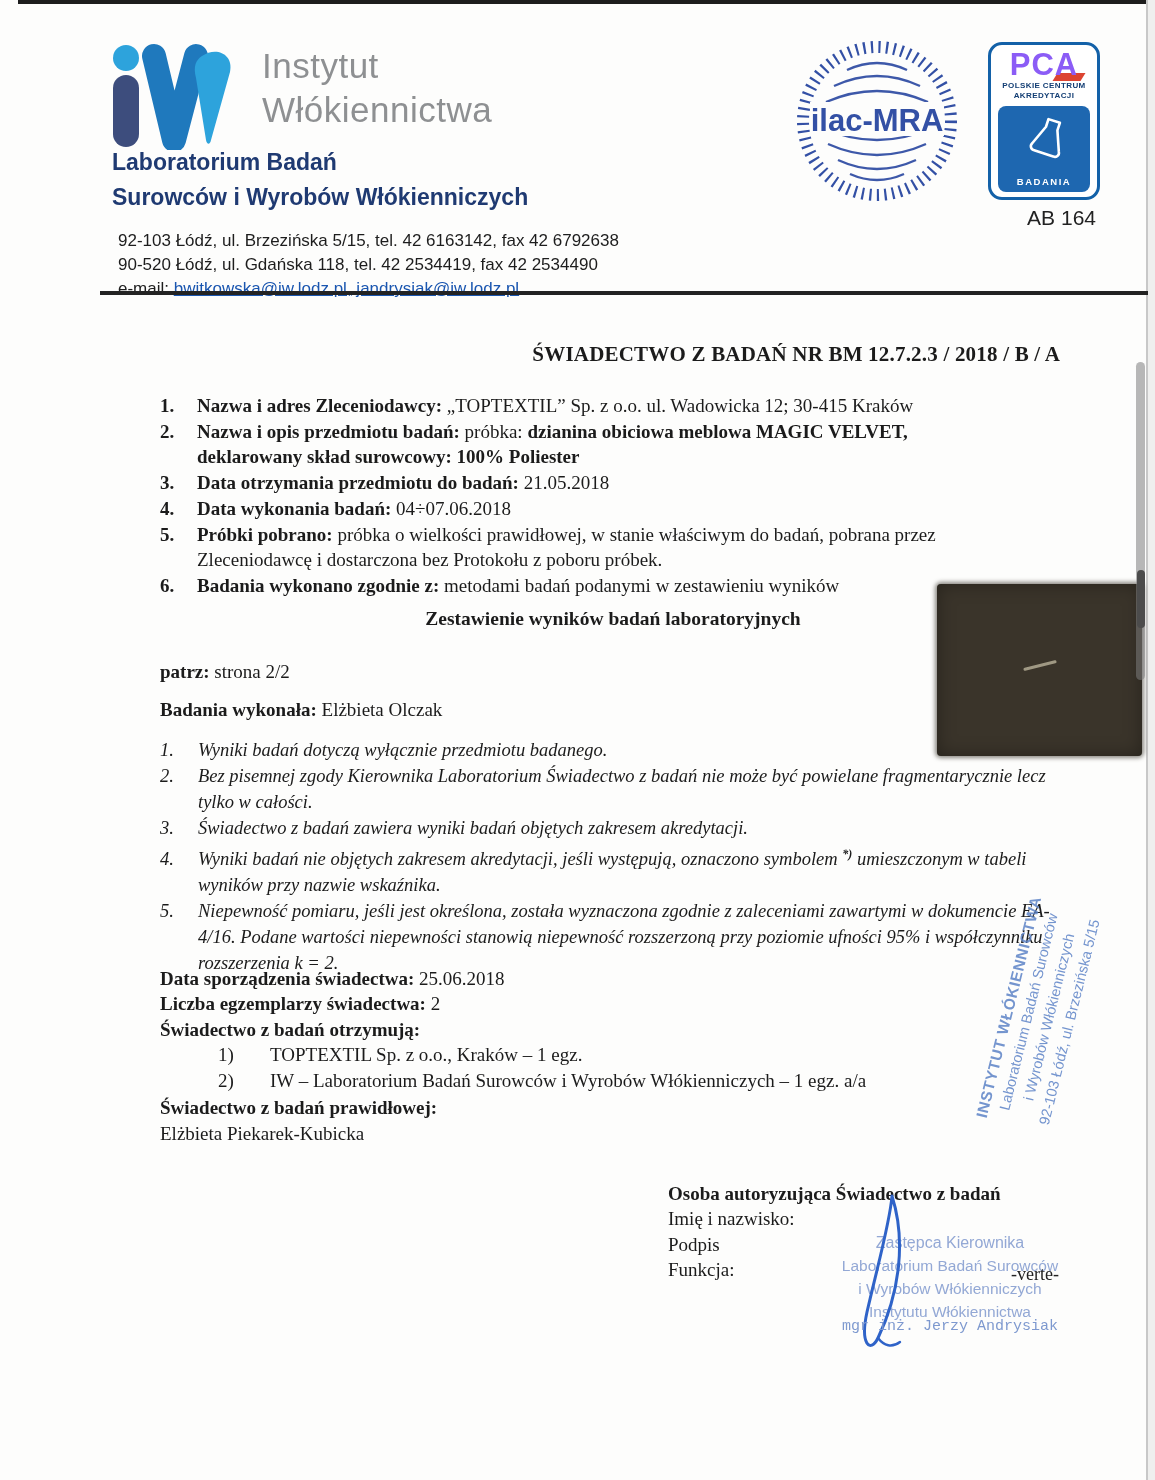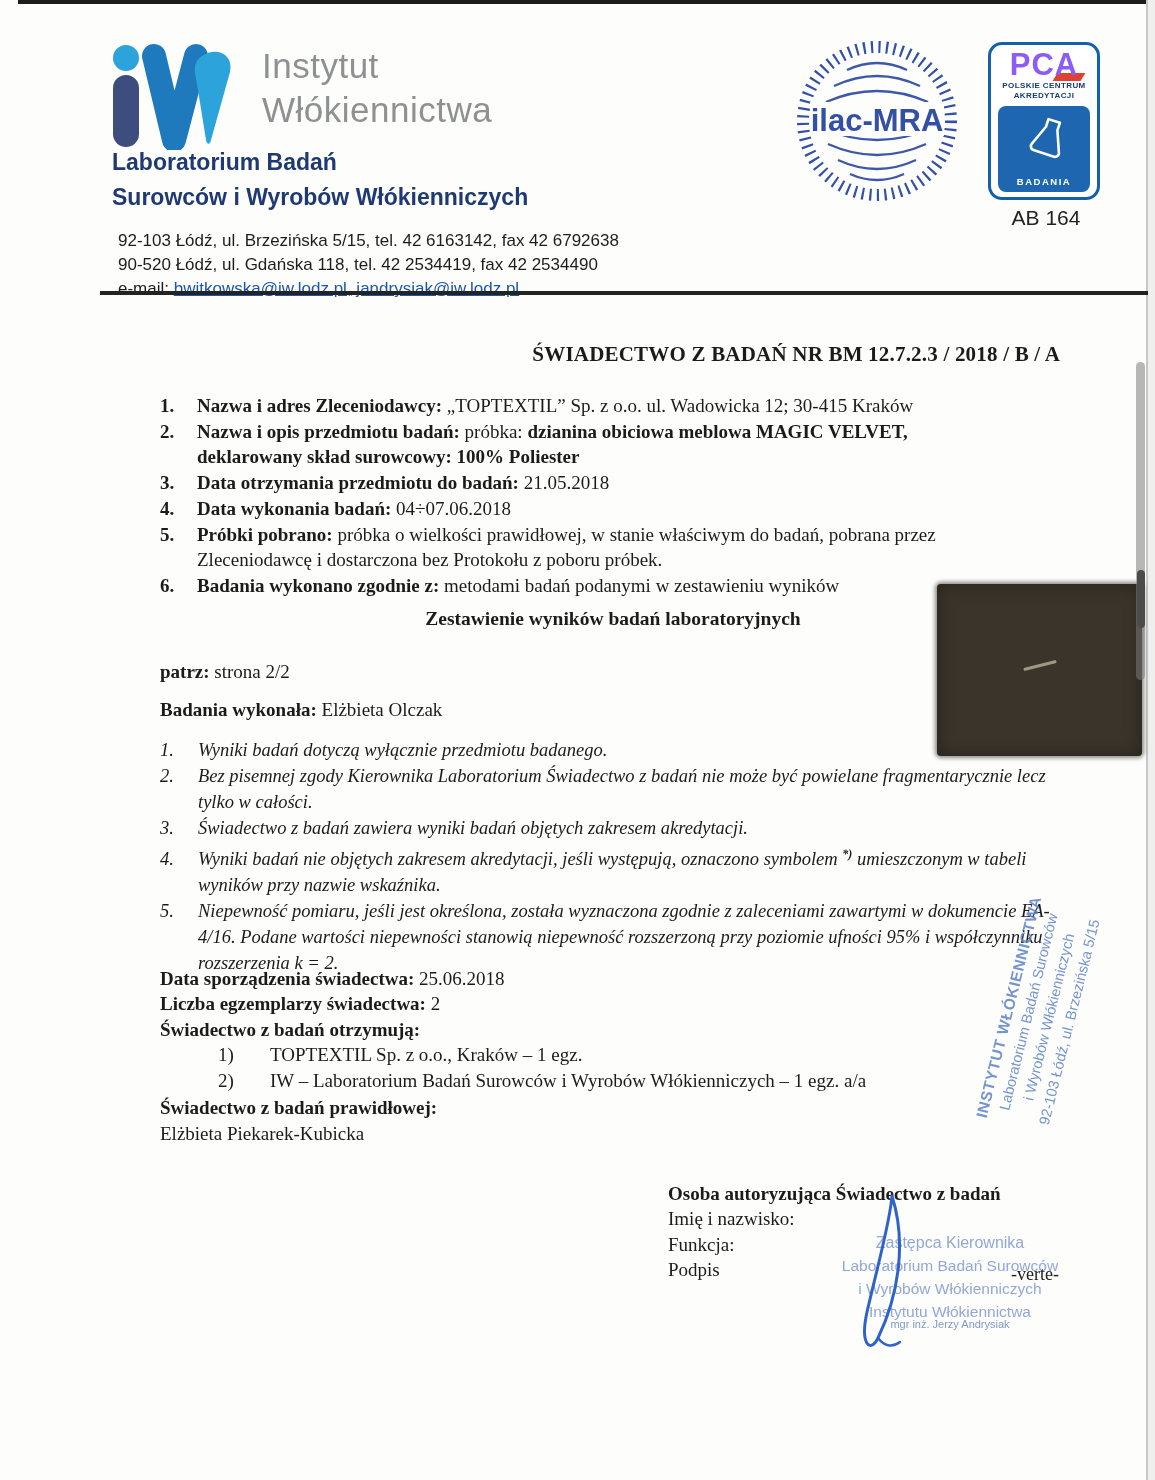--- a/index.html
+++ b/index.html
@@ -29,21 +29,21 @@
   .pca{left:988px;top:42px;width:112px;height:158px;border:3px solid #1361a8;border-radius:14px;
        background:#fff;box-sizing:border-box;overflow:hidden}
   .pca-acronym{margin-top:4px;text-align:center;font-size:31px;font-weight:bold;color:#8b5cf6;
        letter-spacing:1px;line-height:32px;position:relative}
   .pca-red{position:absolute;right:14px;top:24px;width:28px;height:8px;background:#dc4431;
        transform:skewX(-32deg);z-index:0}
   .pca-sub{text-align:center;font-size:8px;font-weight:bold;color:#133e74;letter-spacing:.4px;line-height:10px}
   .pca-blue{margin:5px 7px 7px 7px;height:86px;background:#1e67b0;border-radius:8px;position:relative}
   .pca-badania{position:absolute;bottom:5px;width:100%;text-align:center;color:#fff;
        font-size:9.5px;font-weight:bold;letter-spacing:1.5px}
-  .ab164{left:996px;top:206px;width:100px;text-align:center;font-size:21px;color:#222}
+  .ab164{left:996px;top:206px;width:100px;text-align:right;font-size:21px;color:#222}
 
   
   .title{left:100px;top:342px;width:960px;text-align:right;font-size:21px;font-weight:bold;letter-spacing:.2px}
   .items{left:160px;top:393px;width:884px;font-size:19px;line-height:25.7px}
   .items p{margin:0;padding-left:37px;text-indent:-37px}
   .items p.cont{text-indent:0;padding-left:37px}
   .no{display:inline-block;width:37px;text-indent:0;font-weight:bold}
   .results-heading{left:130px;top:608px;width:966px;text-align:center;font-size:19.5px;font-weight:bold}
   .patrz{left:160px;top:661px;font-size:19px}
   .performed{left:160px;top:699px;font-size:19px}
@@ -58,21 +58,21 @@
   .no2{display:inline-block;width:52px}
 
   .prepared-label{left:160px;top:1097px;font-size:19px;font-weight:bold}
   .prepared-name{left:160px;top:1123px;font-size:19px}
 
   .auth{left:668px;top:1181px;font-size:19px;line-height:25.3px}
   .stamp-blue{left:788px;top:1231px;width:324px;text-align:center;
        font-family:"Liberation Sans",sans-serif;font-size:15.5px;line-height:23px;color:#93a8d5}
   .stamp-blue .l1{font-size:16px}
   .signer{left:788px;top:1318px;width:324px;text-align:center;
-       font-family:Liberation Sans, sans-serif;font-size:11px;color:#7e99cf}
+       font-family:Liberation Mono, monospace;font-size:15px;color:#7e99cf}
   .verte{left:1011px;top:1264px;font-size:18px;color:#222}
   .signature{left:840px;top:1188px;width:100px;height:166px}
 
   
   .swatch{left:937px;top:584px;width:205px;height:172px;background:#3a342a;border-radius:4px;
        box-shadow:0 0 4px 2px rgba(44,40,30,.55), inset 0 0 18px rgba(0,0,0,.35)}
   .swatch .scratch{position:absolute;left:86px;top:80px;width:34px;height:3px;background:#b9b29a;
        transform:rotate(-14deg);border-radius:2px;opacity:.8}
 
   
@@ -202,22 +202,22 @@
 <div class="abs side-stamp">
   <div class="t">INSTYTUT WŁÓKIENNICTWA</div>
   <div class="r">Laboratorium Badań Surowców</div>
   <div class="r">i Wyrobów Włókienniczych</div>
   <div class="r">92-103 Łódź, ul. Brzezińska 5/15</div>
 </div>
 
 <div class="abs auth">
   <div class="b">Osoba autoryzująca Świadectwo  z badań</div>
   <div>Imię i nazwisko:</div>
+  <div>Podpis</div>
   <div>Funkcja:</div>
-  <div>Podpis</div>
 </div>
 
 <div class="abs stamp-blue">
   <div class="l1">Zastępca Kierownika</div>
   <div>Laboratorium Badań Surowców</div>
   <div>i Wyrobów Włókienniczych</div>
   <div>Instytutu Włókiennictwa</div>
 </div>
 
 <svg class="abs signature" viewBox="0 0 100 166">

